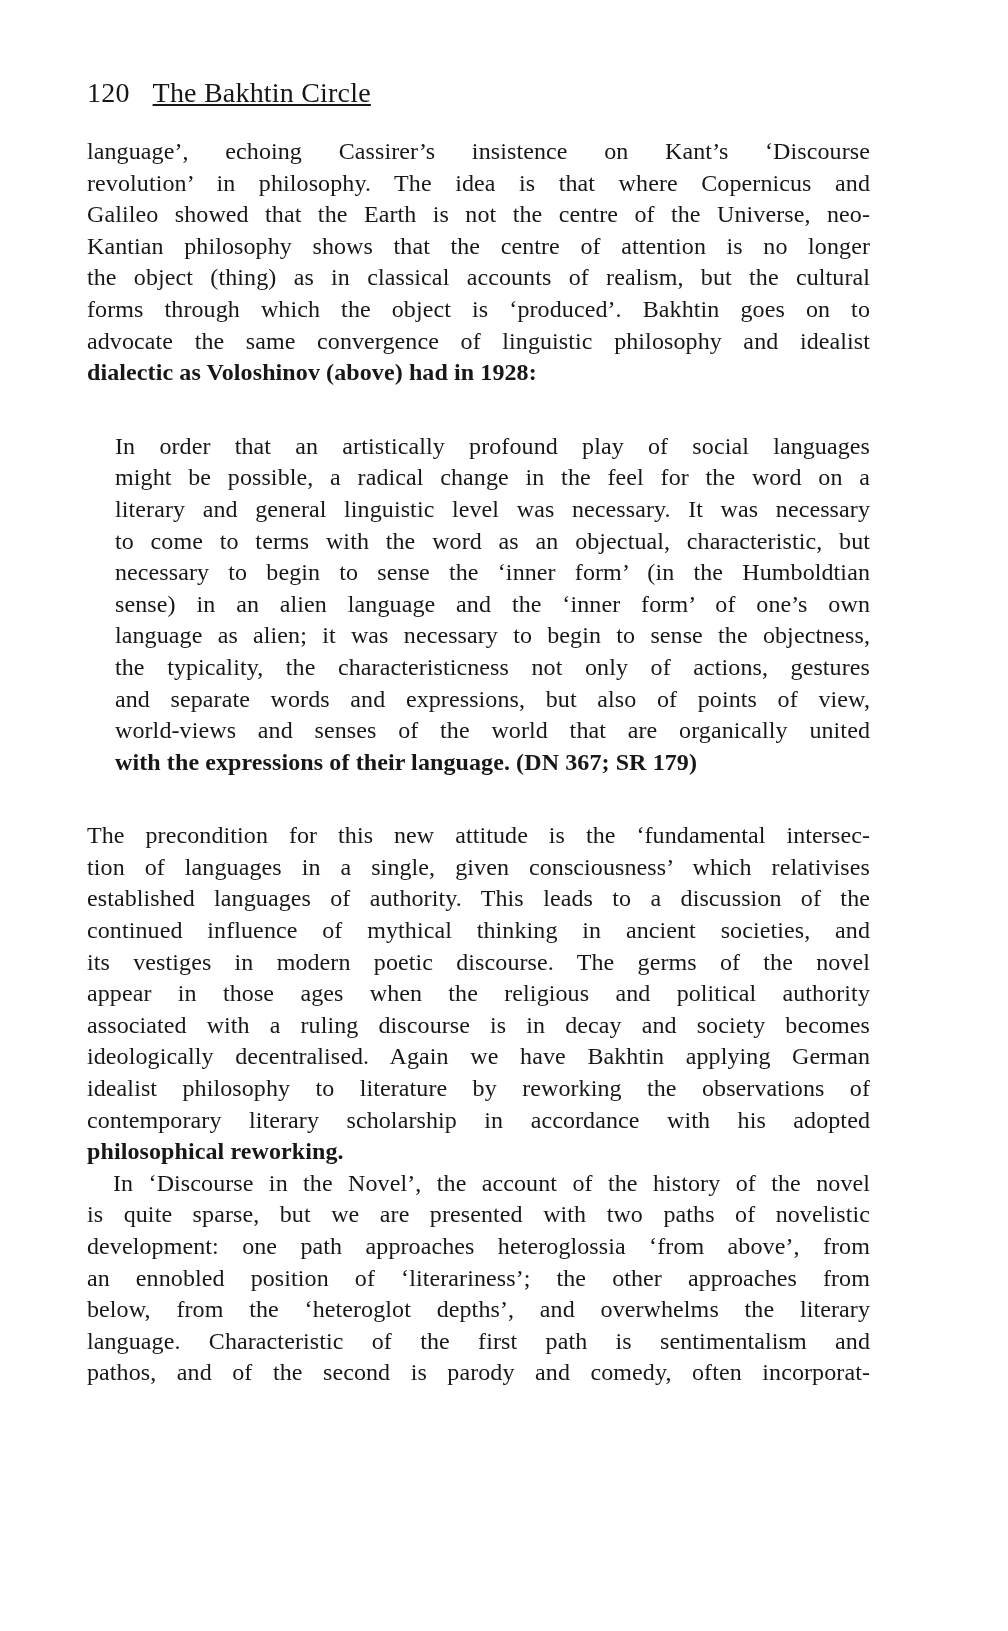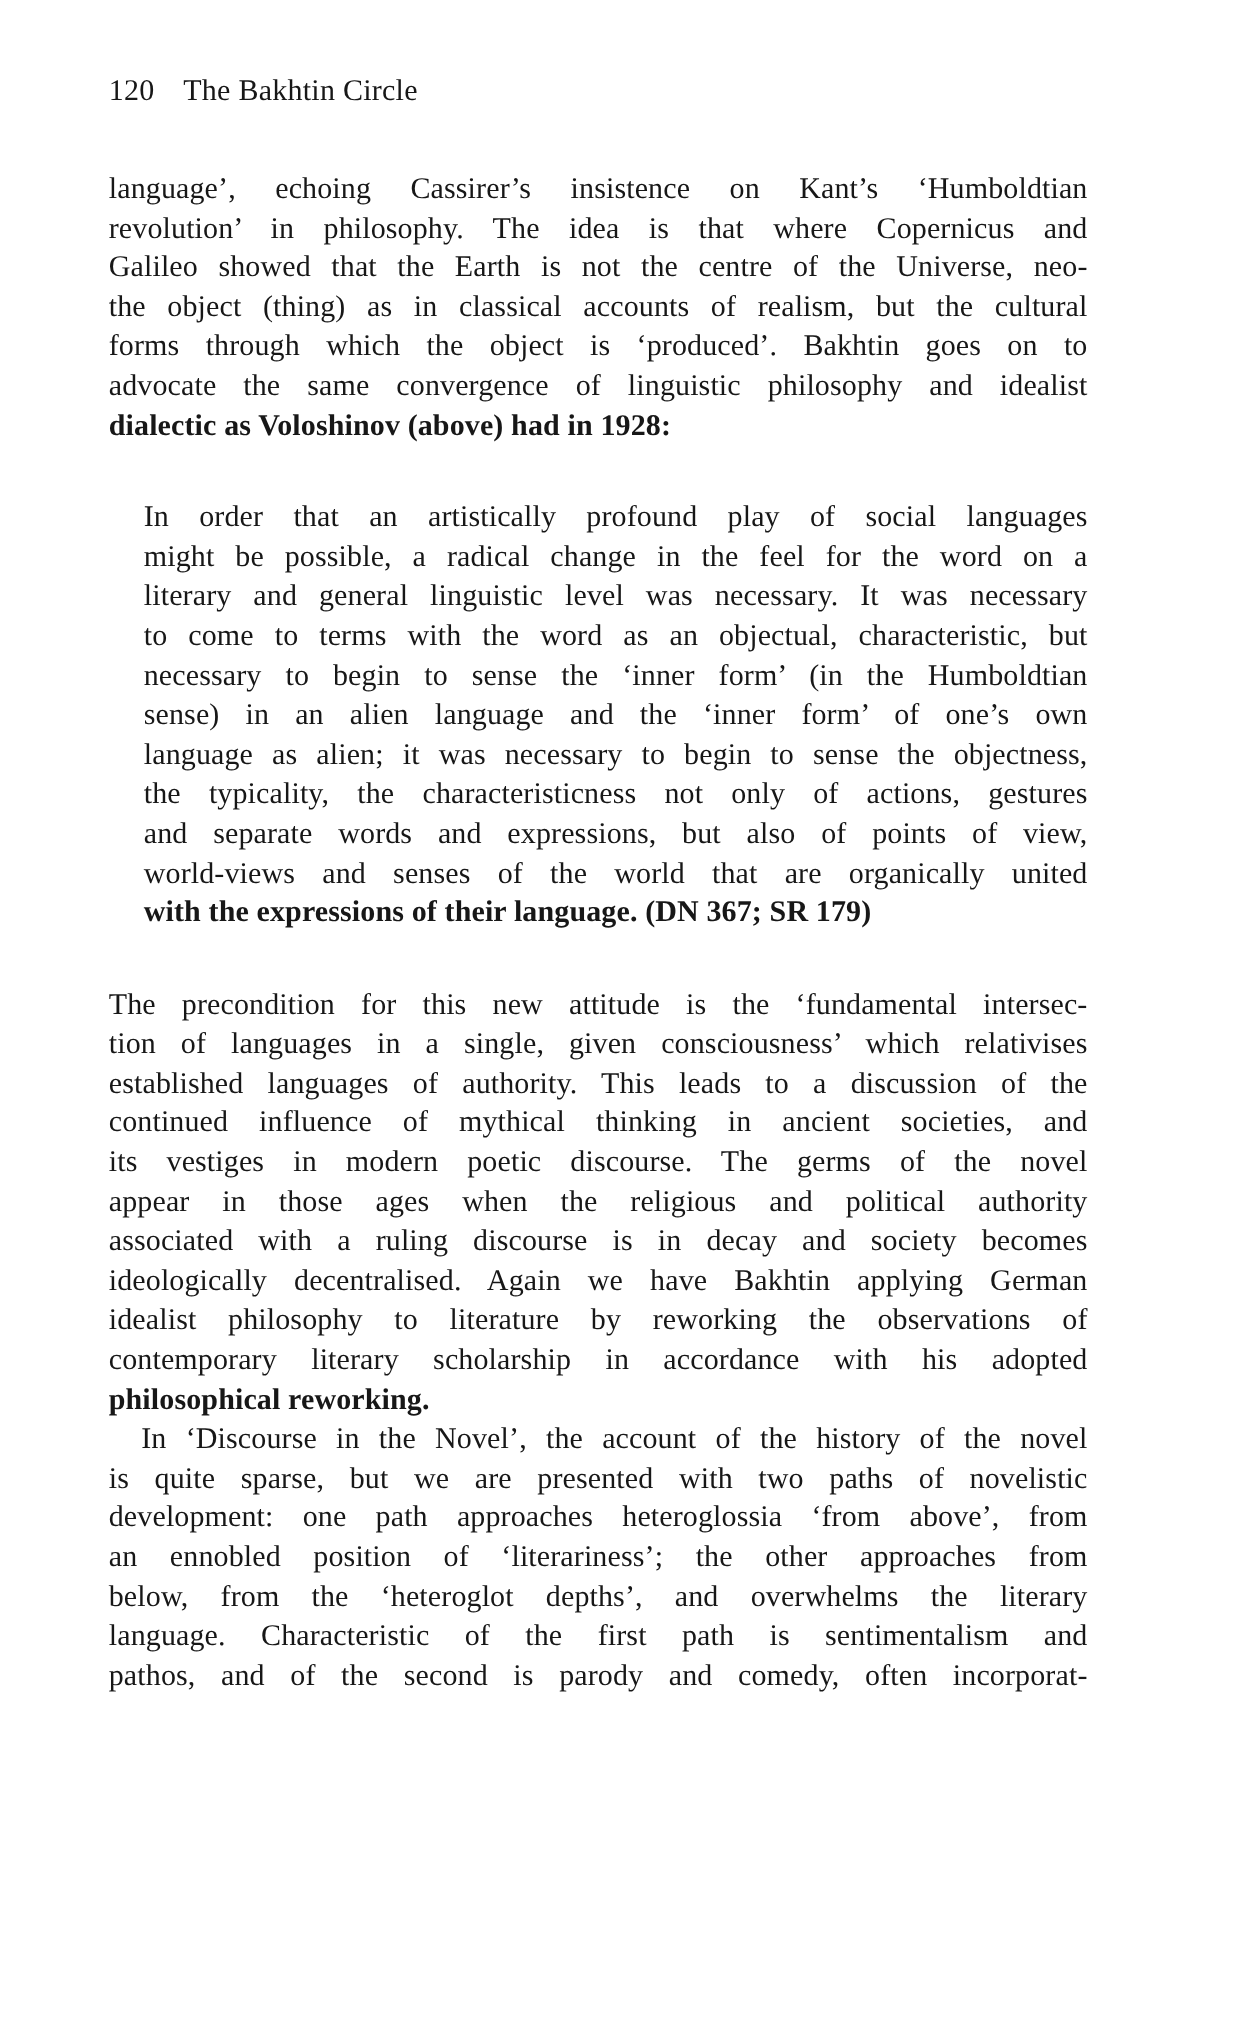--- a/index.html
+++ b/index.html
@@ -13,24 +13,25 @@
     width: 1008px;
     height: 1631px;
     background: #ffffff;
     overflow: hidden;
     font-family: "Liberation Serif", "DejaVu Serif", serif;
     color: #171717;
   }
   .running-header {
     position: absolute;
     left: 87px;
-    top: 60px;
-    font-size: 24px;
+    top: 77px;
+    font-size: 28px;
     letter-spacing: 0.2px;
     white-space: nowrap;
+    text-decoration: underline;
   }
   .page-number {
     display: inline-block;
     margin-right: 23px;
   }
   .content {
     position: absolute;
     left: 87px;
     top: 136px;
     width: 783px;
@@ -57,23 +58,24 @@
 </style>
 </head>
 <body>
 
 <div class="page">
   <div class="running-header">
     <span class="page-number">120</span><span class="running-title">The Bakhtin Circle</span>
   </div>
   <div class="content">
       <div class="para body">
-        <div class="line">language’, echoing Cassirer’s insistence on Kant’s ‘Humboldtian</div>
+        <div class="line">language’, echoing Cassirer’s insistence on Kant’s ‘Discourse</div>
         <div class="line">revolution’ in philosophy. The idea is that where Copernicus and</div>
         <div class="line">Galileo showed that the Earth is not the centre of the Universe, neo-</div>
+        <div class="line">Kantian philosophy shows that the centre of attention is no longer</div>
         <div class="line">the object (thing) as in classical accounts of realism, but the cultural</div>
         <div class="line">forms through which the object is ‘produced’. Bakhtin goes on to</div>
         <div class="line">advocate the same convergence of linguistic philosophy and idealist</div>
         <div class="line no-justify">dialectic as Voloshinov (above) had in 1928:</div>
       </div>
       <div class="para quote">
         <div class="line">In order that an artistically profound play of social languages</div>
         <div class="line">might be possible, a radical change in the feel for the word on a</div>
         <div class="line">literary and general linguistic level was necessary. It was necessary</div>
         <div class="line">to come to terms with the word as an objectual, characteristic, but</div>

